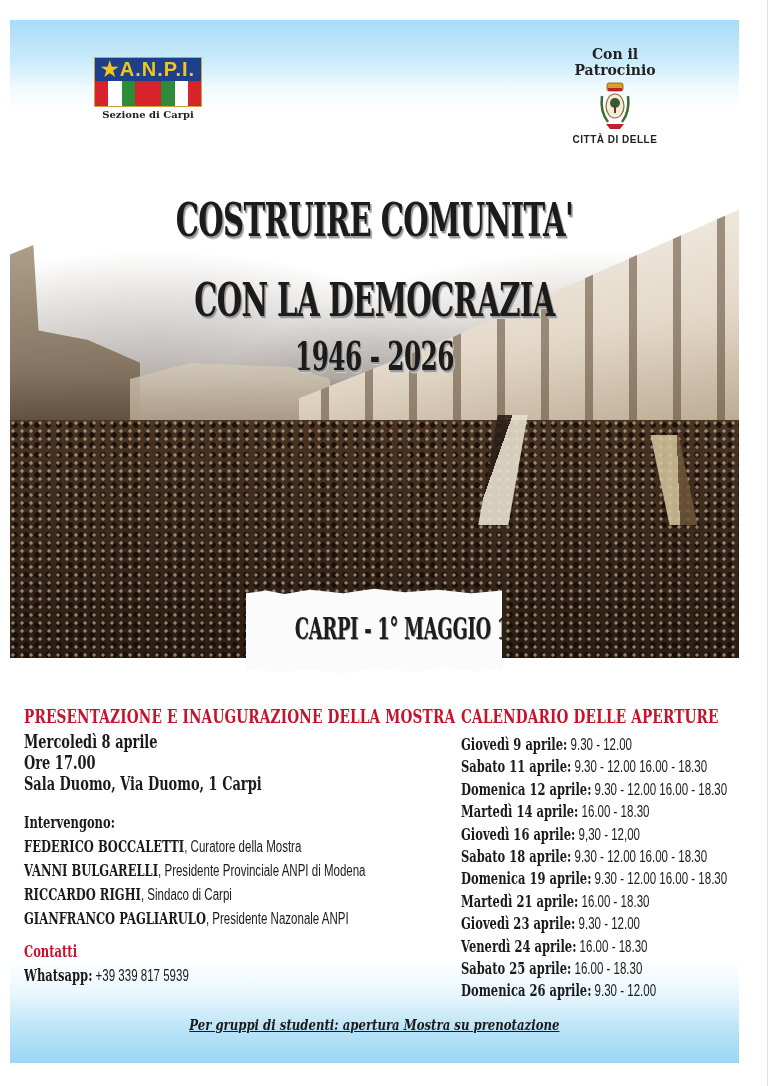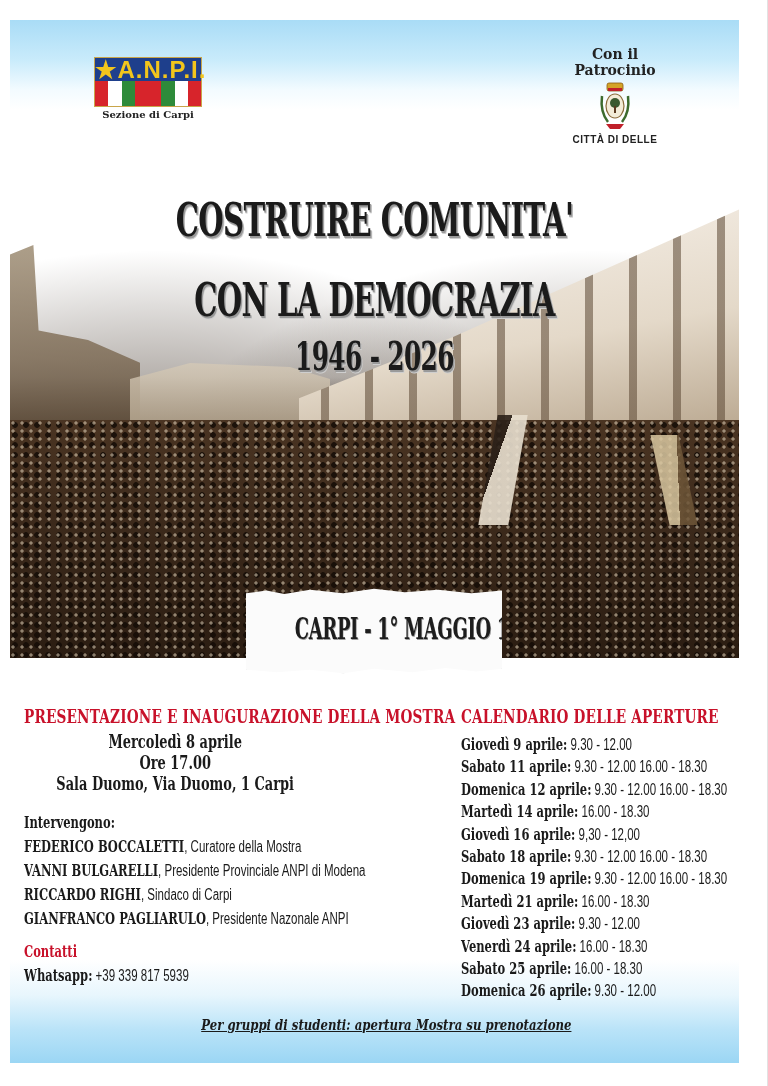--- a/index.html
+++ b/index.html
@@ -11,21 +11,21 @@
   .poster {
     position: absolute; left: 10px; top: 20px; width: 729px; height: 1043px;
     background: linear-gradient(180deg, #a9dcf6 0px, #c9ebfb 40px, #f3fbff 70px, #ffffff 90px, #ffffff 940px, #e8f6fd 975px, #b9e3f8 1010px, #9bd6f4 1043px);
     overflow: hidden;
   }
   .edge-line { position: absolute; right: 0; top: 0; width: 1px; height: 1086px; background: #e2e2e2; }
 
   
   .anpi { position: absolute; left: 84px; top: 37px; width: 108px; text-align: center; }
   .anpi-flag { width: 106px; height: 48px; border: 1px solid #c9a54a; margin: 0 auto; }
-  .anpi-top { height: 23px; background: #1e3f8c; color: #f2c51c; font-size: 24px; font-weight: bold;
+  .anpi-top { height: 23px; background: #1e3f8c; color: #f2c51c; font-size: 20px; font-weight: bold;
               line-height: 23px; letter-spacing: 1px; font-family: "Liberation Sans", sans-serif; text-align: center; }
   .anpi-bottom { height: 25px; display: flex; }
   .anpi-bottom span { flex: 1; }
   .anpi-caption { font-family: "DejaVu Serif", serif; font-weight: bold; font-size: 10px; color: #222; margin-top: 2px; }
 
   .patron { position: absolute; left: 545px; top: 26px; width: 120px; text-align: center;
             font-family: "DejaVu Serif", serif; }
   .patron-label { font-size: 14px; font-weight: bold; color: #222; }
   .crest { width: 34px; height: 50px; margin: 4px auto 2px; position: relative; }
   .city-name { font-family: "Liberation Sans", sans-serif; font-size: 10px; font-weight: bold; color: #222; letter-spacing: 0.5px; }
@@ -94,40 +94,40 @@
   }
 
   
   .col-left { position: absolute; left: 14px; top: 685px; width: 420px; }
   .col-right { position: absolute; left: 451px; top: 685px; width: 280px; }
   .red-head {
     font-family: "DejaVu Serif", serif; font-weight: bold; color: #c8112a; font-size: 19px;
     transform: scaleX(0.72); transform-origin: left; white-space: nowrap; letter-spacing: 0.2px;
   }
   .cond { transform: scaleX(0.72); transform-origin: left; white-space: nowrap; }
-  .event-lines { margin-top: 4px; text-align: center; }
+  .event-lines { margin-top: 4px; }
   .event-line { font-family: "DejaVu Serif", serif; font-weight: bold; font-size: 18px; color: #1a1a1a; line-height: 21px; }
   .speakers { margin-top: 17px; }
   .speakers-label { font-family: "DejaVu Serif", serif; font-weight: bold; font-size: 16px; color: #1a1a1a; line-height: 24px; }
   .speaker { font-size: 16px; color: #1a1a1a; line-height: 24px; }
   .speaker .name { font-family: "DejaVu Serif", serif; font-weight: bold; }
   .speaker .role { font-family: "Liberation Sans", sans-serif; }
   .contacts { margin-top: 10px; }
   .contacts-label { font-family: "DejaVu Serif", serif; font-weight: bold; color: #c8112a; font-size: 16px; line-height: 22px; }
   .contact-line { font-size: 16px; line-height: 26px; color: #1a1a1a; }
   .contact-line .k { font-family: "DejaVu Serif", serif; font-weight: bold; }
   .contact-line .v { font-family: "Liberation Sans", sans-serif; }
 
   .schedule { margin-top: 7px; }
   .sched-row { font-size: 16px; line-height: 22.4px; color: #1a1a1a; }
   .sched-row .day { font-family: "DejaVu Serif", serif; font-weight: bold; }
   .sched-row .hours { font-family: "Liberation Sans", sans-serif; }
 
   .footer-note {
-    position: absolute; left: 0; top: 996px; width: 729px; text-align: center; padding-left: 12px;
+    position: absolute; left: 0; top: 996px; width: 729px; text-align: center;
   }
   .footer-note span {
     display: inline-block; font-family: "DejaVu Serif", serif; font-style: italic; font-weight: bold;
     font-size: 15px; color: #1a1a1a; text-decoration: underline;
     transform: scaleX(0.78); transform-origin: center; white-space: nowrap;
   }
 </style>
 </head>
 <body>
 

